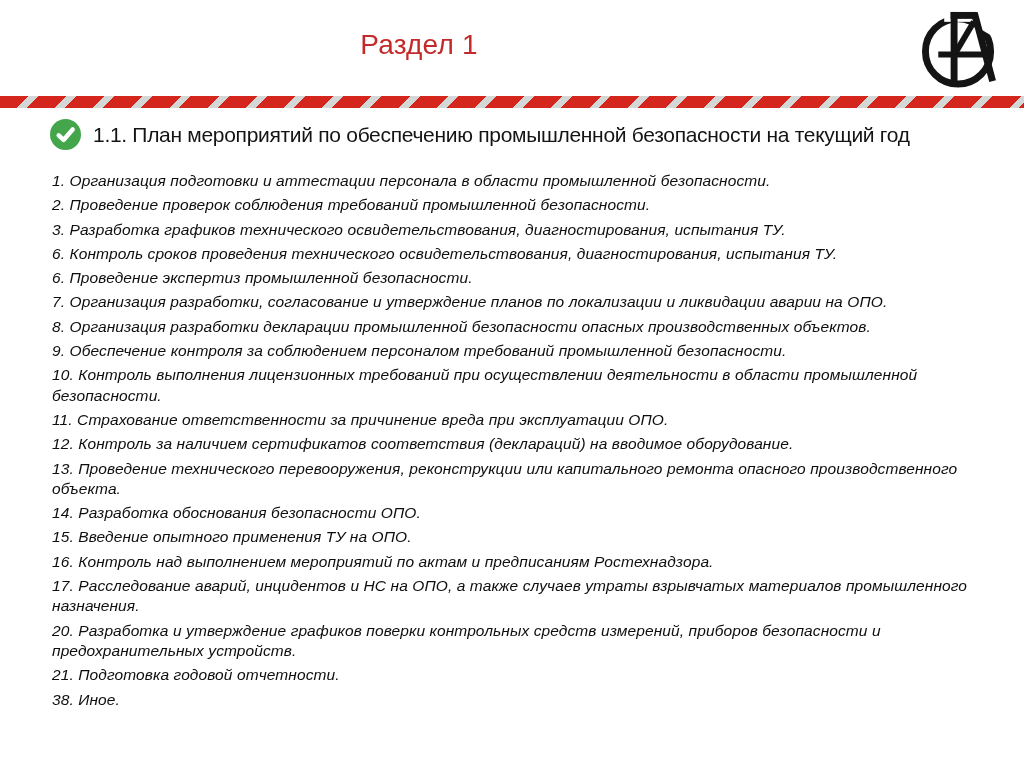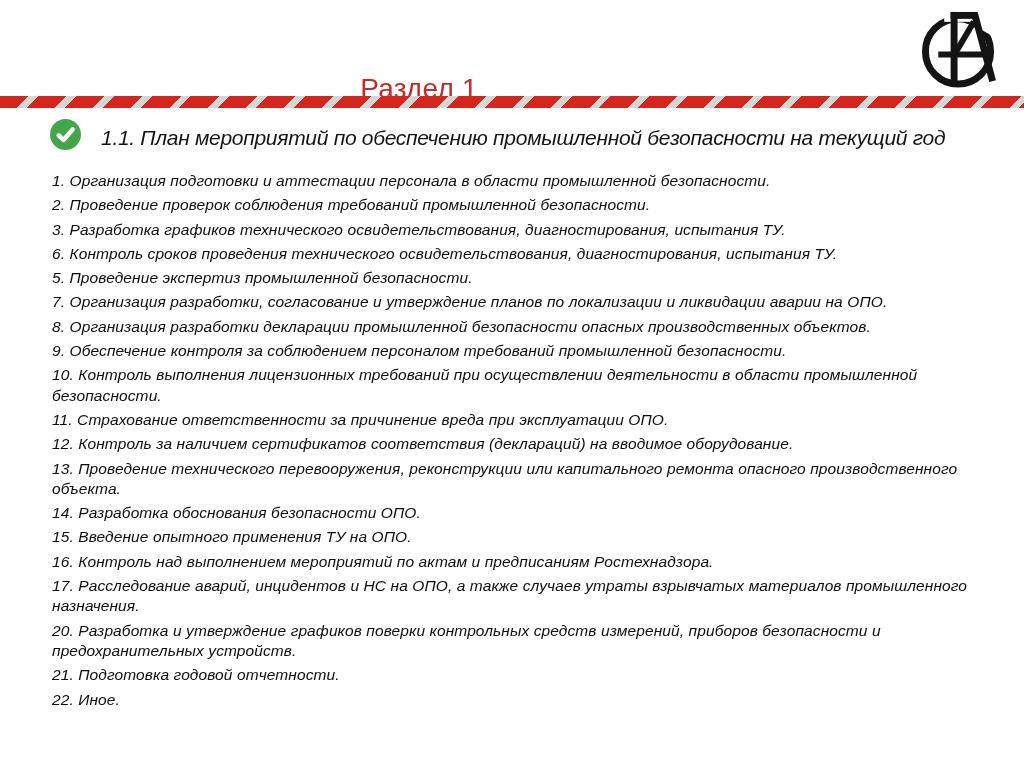--- a/index.html
+++ b/index.html
@@ -7,41 +7,40 @@
          font-family: "Liberation Sans", sans-serif; }
 
   .slide { position: relative; width: 1024px; height: 766px; background: #fff; }
 
   
   .page-title {
     position: absolute; top: 29px; left: 0; width: 838px;
     text-align: center;
     font-size: 28px; font-weight: 400; color: #c32a2a;
     letter-spacing: 0.2px;
-    margin-top: 44px;
   }
   .logo {
     position: absolute; top: 9px; right: 19px;
     width: 88px; height: 81px;
   }
 
   
   .band {
     position: absolute; top: 96px; left: 0; width: 1024px; height: 12px;
     background: repeating-linear-gradient(
       135deg,
       #d5261e 0px, #d5261e 20px,
       #d3d7d6 20px, #d3d7d6 27px
     );
   }
 
   
   .subtitle-row {
     position: absolute; top: 119px; left: 50px; right: 8px;
-    display: flex; align-items: flex-end; gap: 20px; font-style: italic;
+    display: flex; align-items: center; gap: 12px;
   }
   .check-icon { width: 31px; height: 31px; flex: 0 0 auto; }
   .section-subtitle {
     font-size: 21px; letter-spacing: -0.3px; color: #141414;
     white-space: nowrap;
   }
 
   
   .measures-list {
     position: absolute; top: 167px; left: 48px; width: 950px;
@@ -85,30 +84,30 @@
       </svg>
     </span>
     <span class="section-subtitle">1.1. План мероприятий по обеспечению промышленной безопасности на текущий год</span>
   </div>
 
   <div class="measures-list">
     <p>1. Организация подготовки и аттестации персонала в области промышленной безопасности.</p>
     <p>2. Проведение проверок соблюдения требований промышленной безопасности.</p>
     <p>3. Разработка графиков технического освидетельствования, диагностирования, испытания ТУ.</p>
     <p>6. Контроль сроков проведения технического освидетельствования, диагностирования, испытания ТУ.</p>
-    <p>5. Проведение экспертиз промышленной безопасности.</p>
+    <p>6. Проведение экспертиз промышленной безопасности.</p>
     <p>7. Организация разработки, согласование и утверждение планов по локализации и ликвидации аварии на ОПО.</p>
     <p>8. Организация разработки декларации промышленной безопасности опасных производственных объектов.</p>
     <p>9. Обеспечение контроля за соблюдением персоналом требований промышленной безопасности.</p>
     <p>10. Контроль выполнения лицензионных требований при осуществлении деятельности в области промышленной безопасности.</p>
     <p>11. Страхование ответственности за причинение вреда при эксплуатации ОПО.</p>
     <p>12. Контроль за наличием сертификатов соответствия (деклараций) на вводимое оборудование.</p>
     <p>13. Проведение технического перевооружения, реконструкции или капитального ремонта опасного производственного объекта.</p>
     <p>14. Разработка обоснования безопасности ОПО.</p>
     <p>15. Введение опытного применения ТУ на ОПО.</p>
     <p>16. Контроль над выполнением мероприятий по актам и предписаниям Ростехнадзора.</p>
     <p>17. Расследование аварий, инцидентов и НС на ОПО, а также случаев утраты взрывчатых материалов промышленного назначения.</p>
     <p>20. Разработка и утверждение графиков поверки контрольных средств измерений, приборов безопасности и предохранительных устройств.</p>
     <p>21. Подготовка годовой отчетности.</p>
-    <p>22. Иное.</p>
+    <p>38. Иное.</p>
   </div>
 
 </div>
 
 </body></html>

